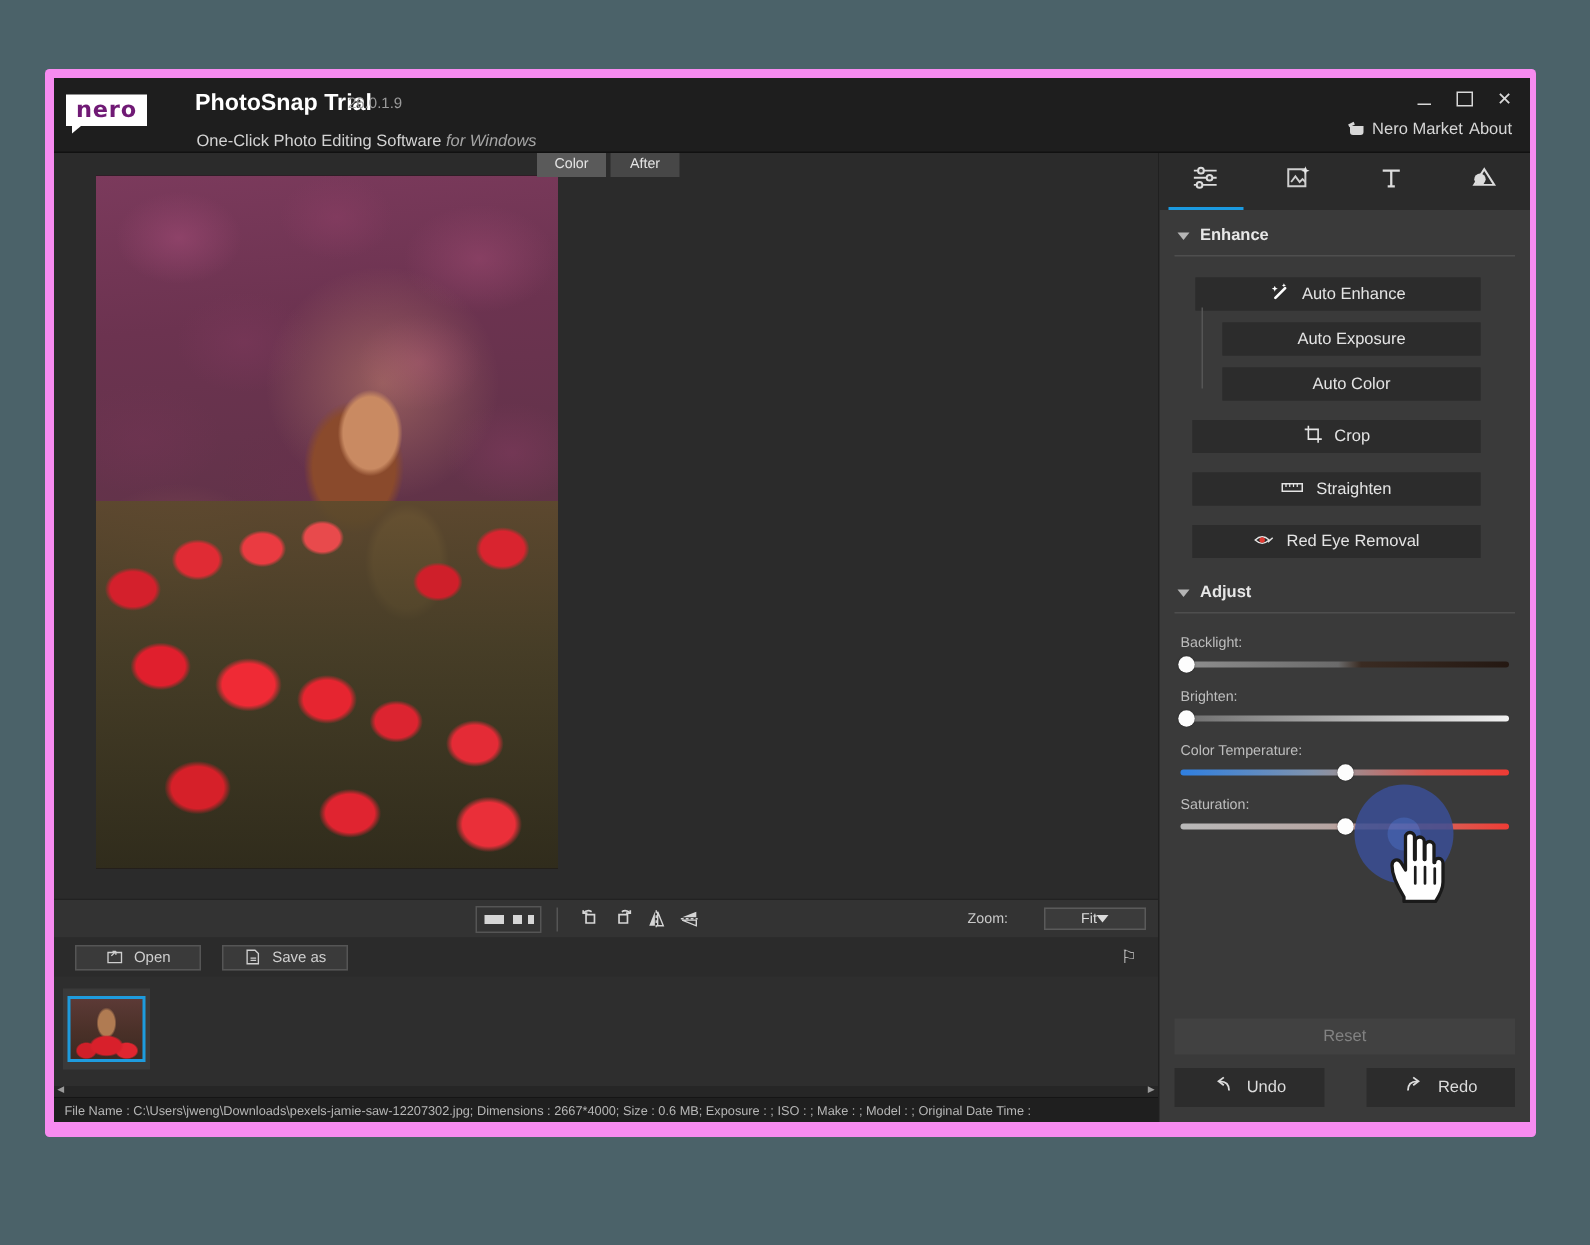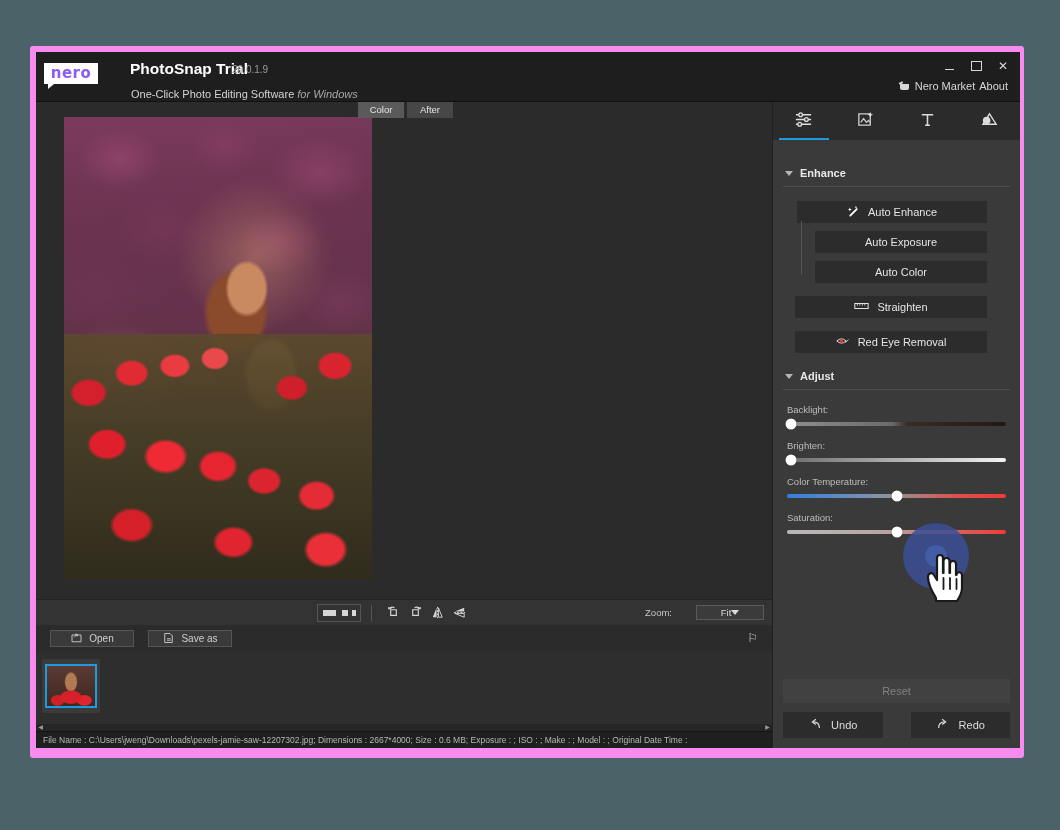--- a/index.html
+++ b/index.html
@@ -35,21 +35,21 @@
     height: 50px;
     background: #1e1e1e;
     position: relative;
     flex: 0 0 auto;
     border-bottom: 1px solid #111;
   }
   .nero-logo {
     position: absolute; left: 8px; top: 11px;
     width: 54px; height: 21px;
     background: #fff;
-    color: #8b5cf6;
+    color: #701a75;
     font-size: 15px; font-weight: bold;
     letter-spacing: .5px;
     text-align: center; line-height: 21px;
     font-family: "DejaVu Sans", sans-serif;
   }
   .nero-logo::after {
     content:""; position:absolute; left:4px; bottom:-5px;
     width:0;height:0;border-left:6px solid #fff;border-bottom:5px solid transparent;
   }
   .app-title {
@@ -228,21 +228,21 @@
   .right-panel { width:248px; background:#3a3a3a; display:flex; flex-direction:column; border-left:1px solid #202020;}
   .panel-tabs { height:38px; background:#2b2b2b; display:flex; }
   .panel-tab {
     flex:1; display:flex; align-items:center; justify-content:center;
     cursor:pointer; position:relative; color:#cfcfcf;
   }
   .panel-tab.active::after {
     content:""; position:absolute; left:6px; right:6px; bottom:0; height:2px; background:#1b9ae0;
   }
 
-  .panel-scroll { flex:1 1 auto; overflow:hidden; padding:16px 10px; }
+  .panel-scroll { flex:1 1 auto; overflow:hidden; padding:0 10px; }
 
   .section-head {
     display:flex; align-items:center; gap:7px;
     margin-top:11px; padding-bottom:7px; border-bottom:1px solid #4e4e4e;
     color:#e7e7e7; font-size:11px; font-weight:bold; cursor:pointer;
   }
   .chev { width:0;height:0;border-left:4px solid transparent;border-right:4px solid transparent;border-top:5px solid #b5b5b5; margin-left:2px;}
 
   .pbtn {
     height:22px; background:#2c2c2c; color:#e4e4e4; font-size:11px;
@@ -489,20 +489,29 @@
 
           <div class="tree-line">
             <div class="pbtn sub">
               <span>Auto Exposure</span>
             </div>
             <div class="pbtn sub">
               <span>Auto Color</span>
             </div>
           </div>
 
+          <div class="pbtn wide">
+            <span>
+              <svg width="13" height="13" viewBox="0 0 16 16">
+                <path d="M4 1 V12 H15" fill="none" stroke="#e4e4e4" stroke-width="1.3"></path>
+                <path d="M1 4 H12 V15" fill="none" stroke="#e4e4e4" stroke-width="1.3"></path>
+              </svg>
+            </span>
+            <span>Crop</span>
+          </div>
 
           <div class="pbtn wide">
             <span>
               <svg width="15" height="12" viewBox="0 0 18 12">
                 <rect x="1" y="3" width="16" height="6" fill="none" stroke="#e4e4e4" stroke-width="1.2"></rect>
                 <path d="M4 3v2.5M7 3v2.5M10 3v2.5M13 3v2.5" stroke="#e4e4e4" stroke-width="1"></path>
               </svg>
             </span>
             <span>Straighten</span>
           </div>

